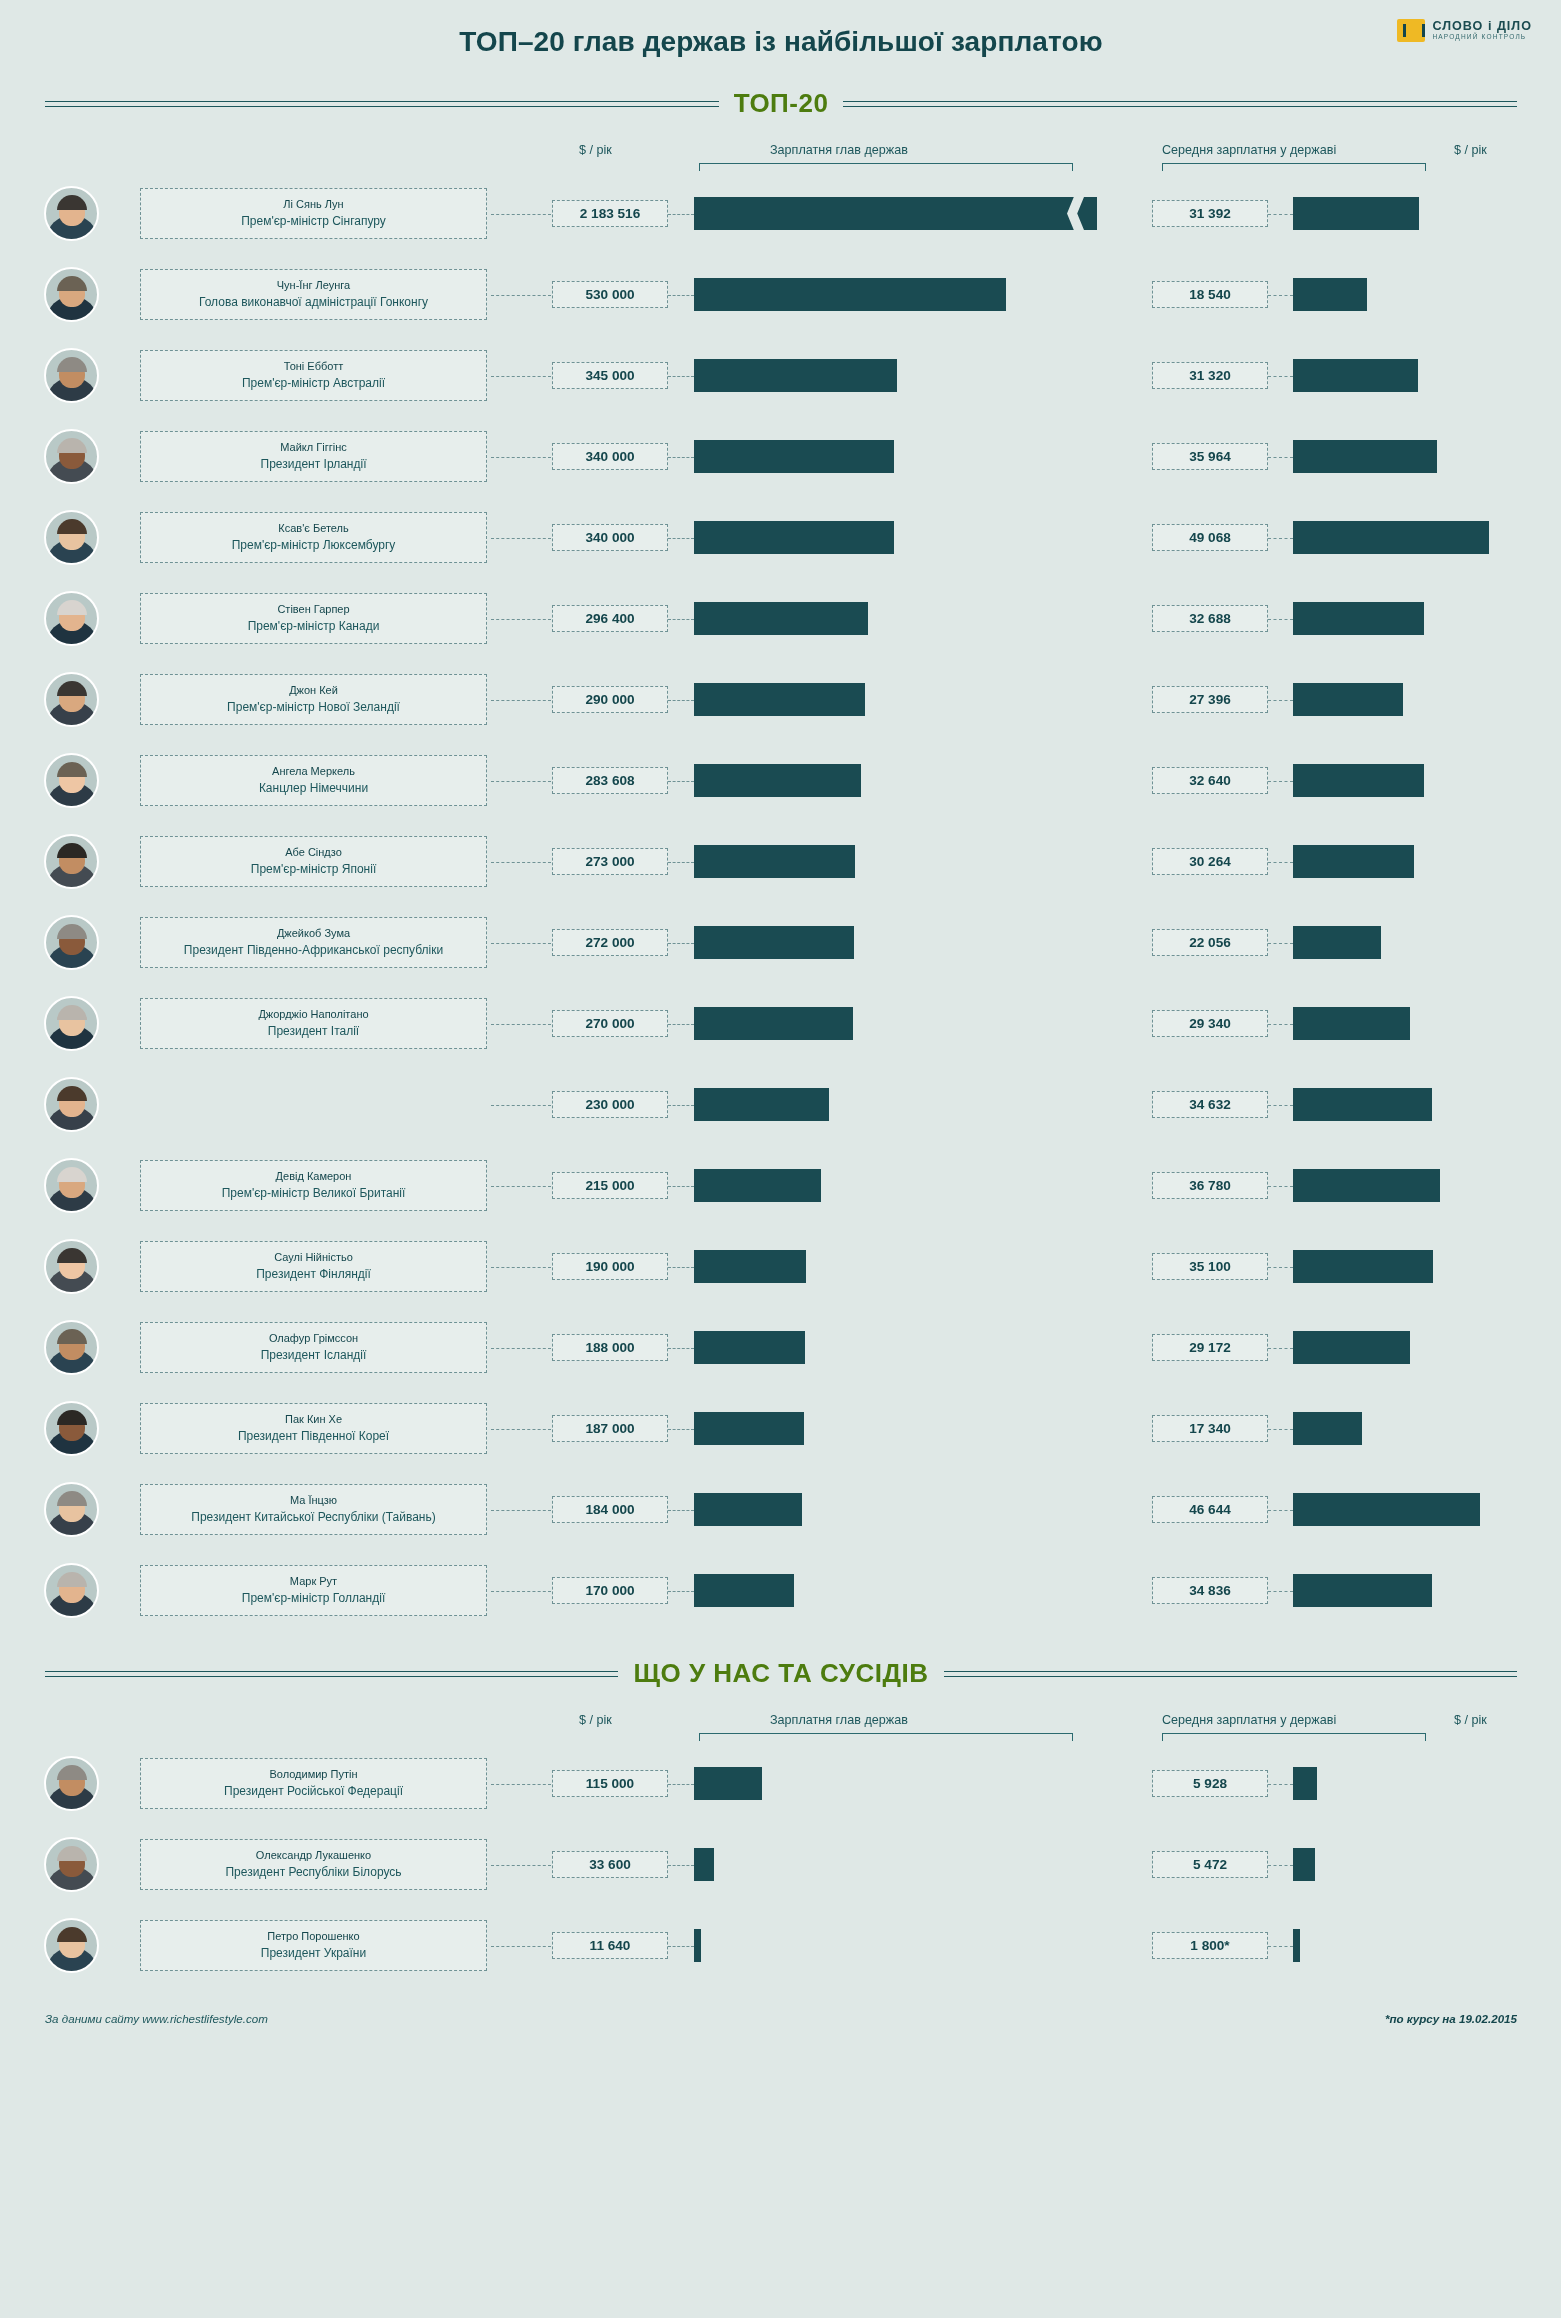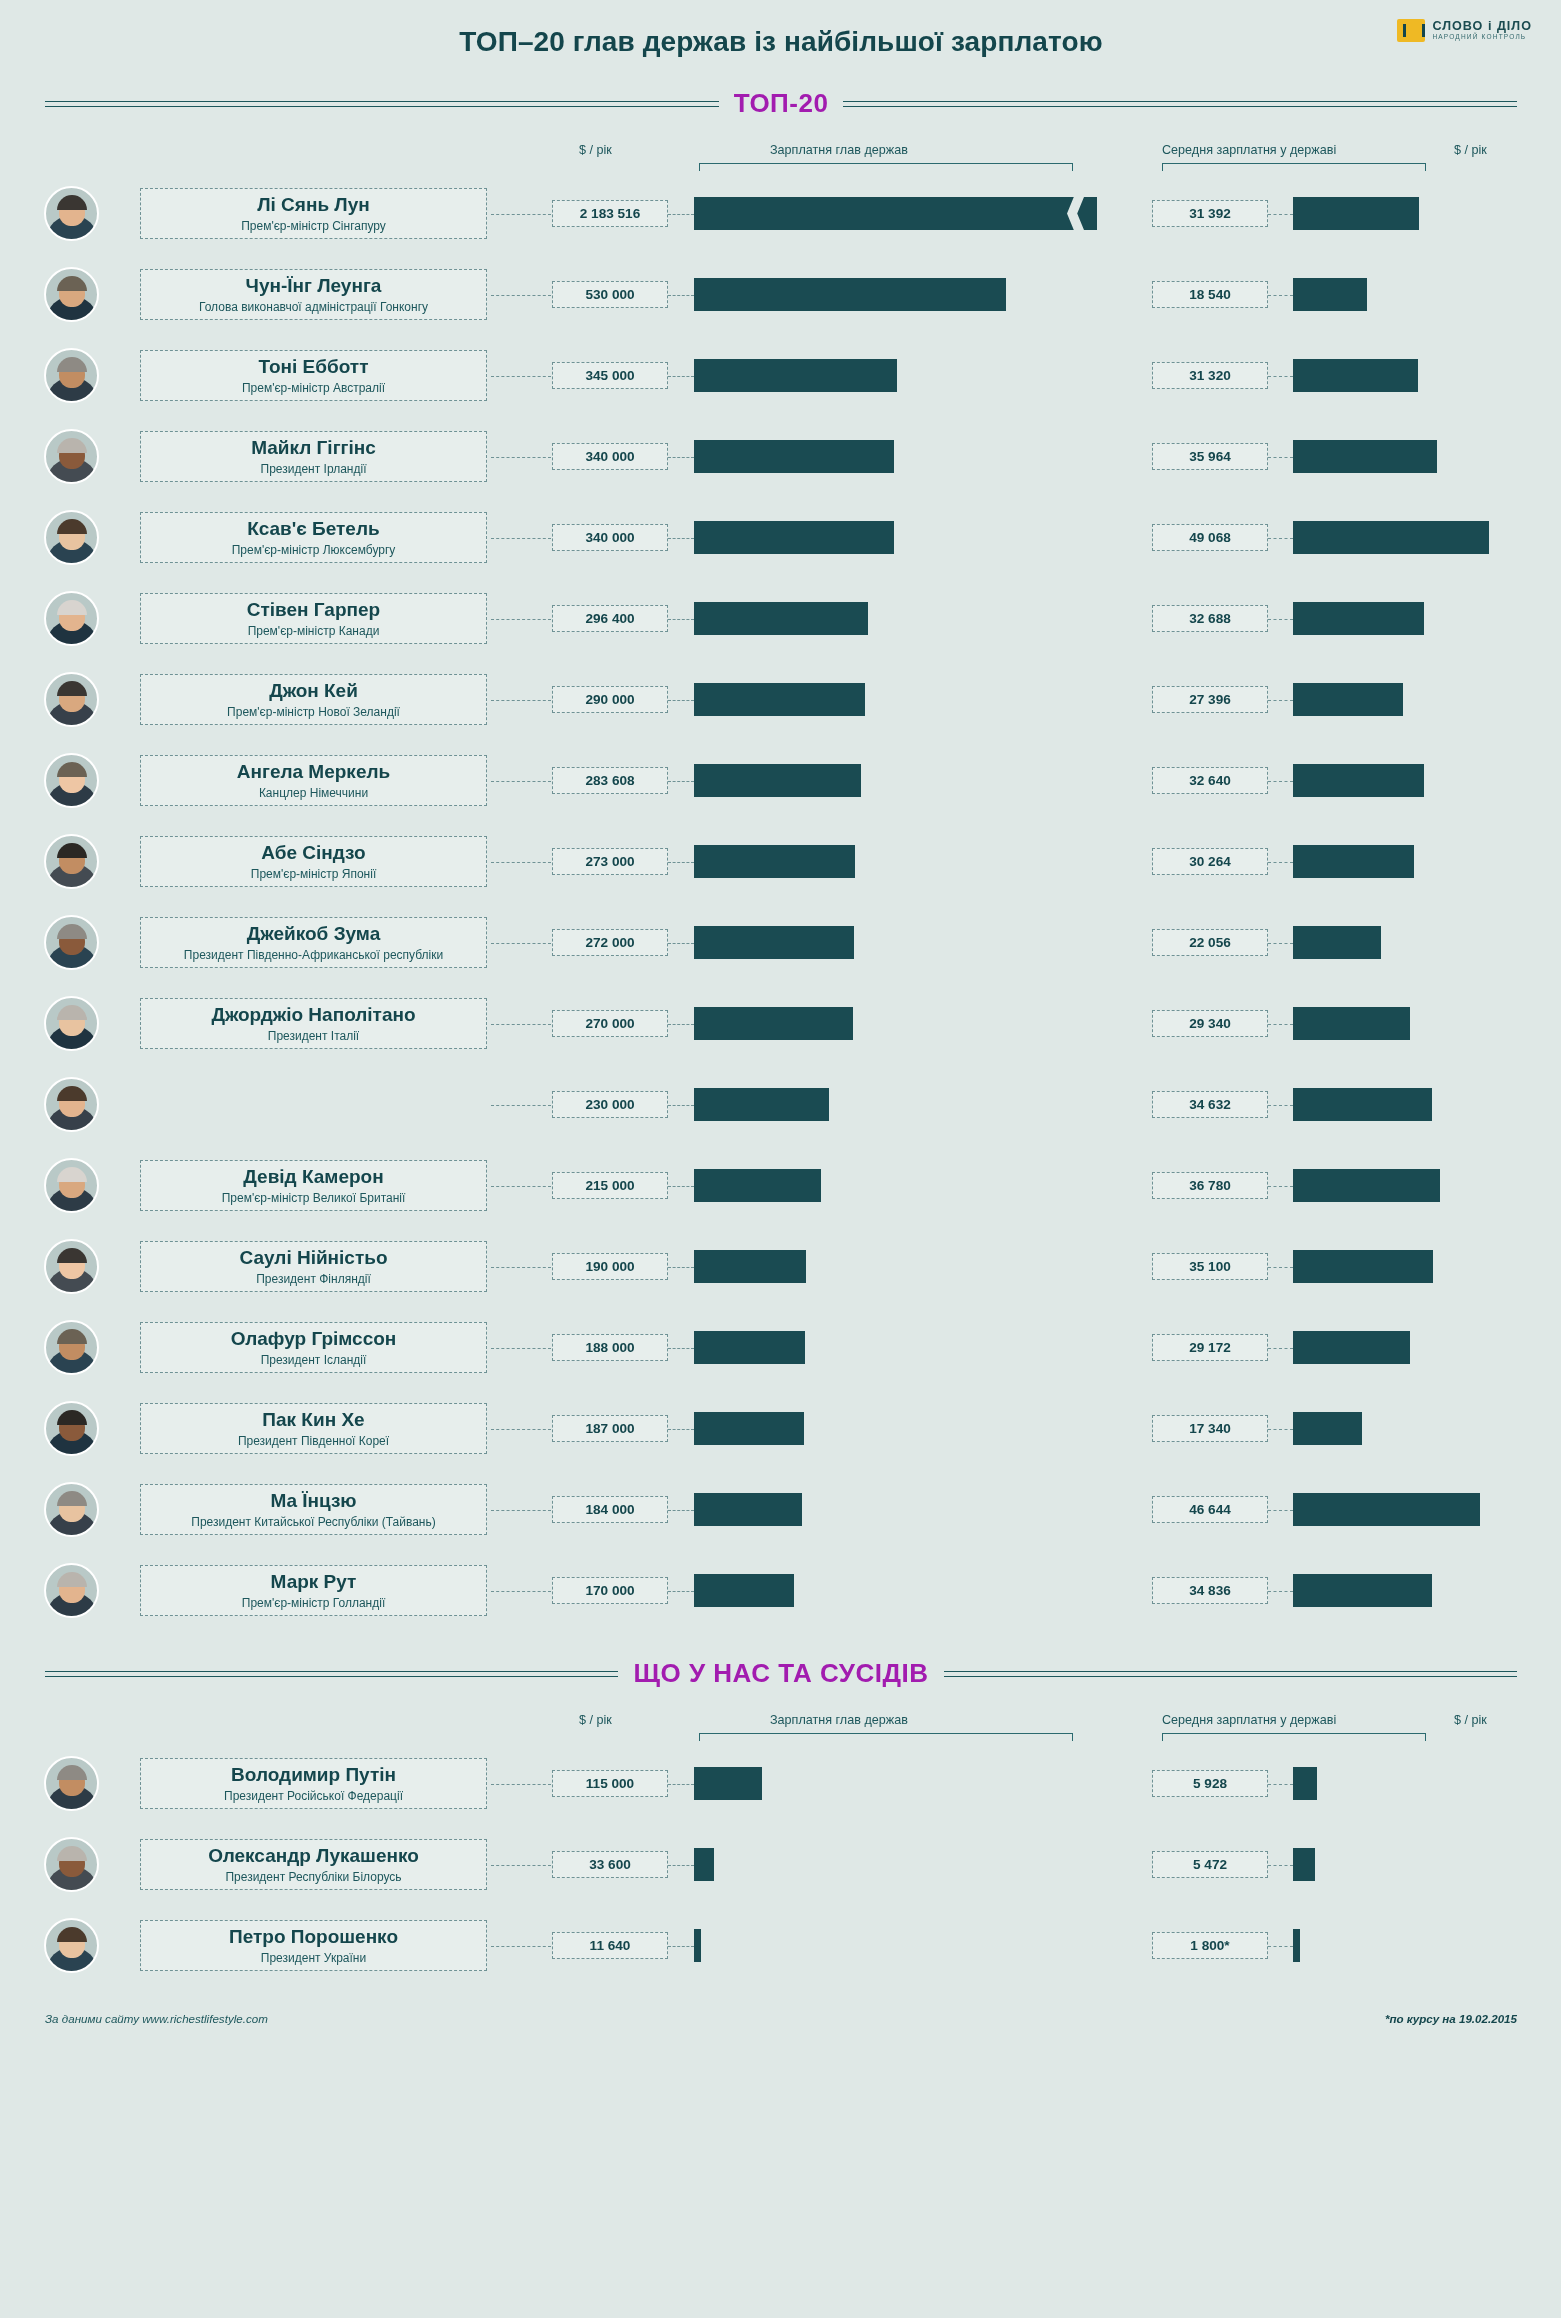--- a/index.html
+++ b/index.html
@@ -82,21 +82,21 @@
   }
   .rule {
     flex: 1;
     height: 4px;
     border-top: 1.5px solid #1d575c;
     border-bottom: 1.5px solid #1d575c;
   }
   .section-title {
     font-size: 26px;
     font-weight: bold;
-    color: #a21caf;
+    color: #4d7c0f;
     letter-spacing: 0.5px;
     white-space: nowrap;
   }
 
   
   .col-headers {
     position: relative;
     height: 23px;
     margin-top: 24px;
   }
@@ -178,22 +178,22 @@
     background: #e7eeec;
     box-sizing: border-box;
     display: flex;
     flex-direction: column;
     align-items: center;
     justify-content: center;
     text-align: center;
     padding: 0 6px;
   }
   .name-box .nm {
-    font-size: 19px;
-    font-weight: bold;
+    font-size: 11px;
+    font-weight: normal;
     color: #14464c;
     line-height: 1.22;
   }
   .name-box .ttl {
     font-size: 12px;
     color: #1d575c;
     line-height: 1.25;
     margin-top: 2px;
   }
 

